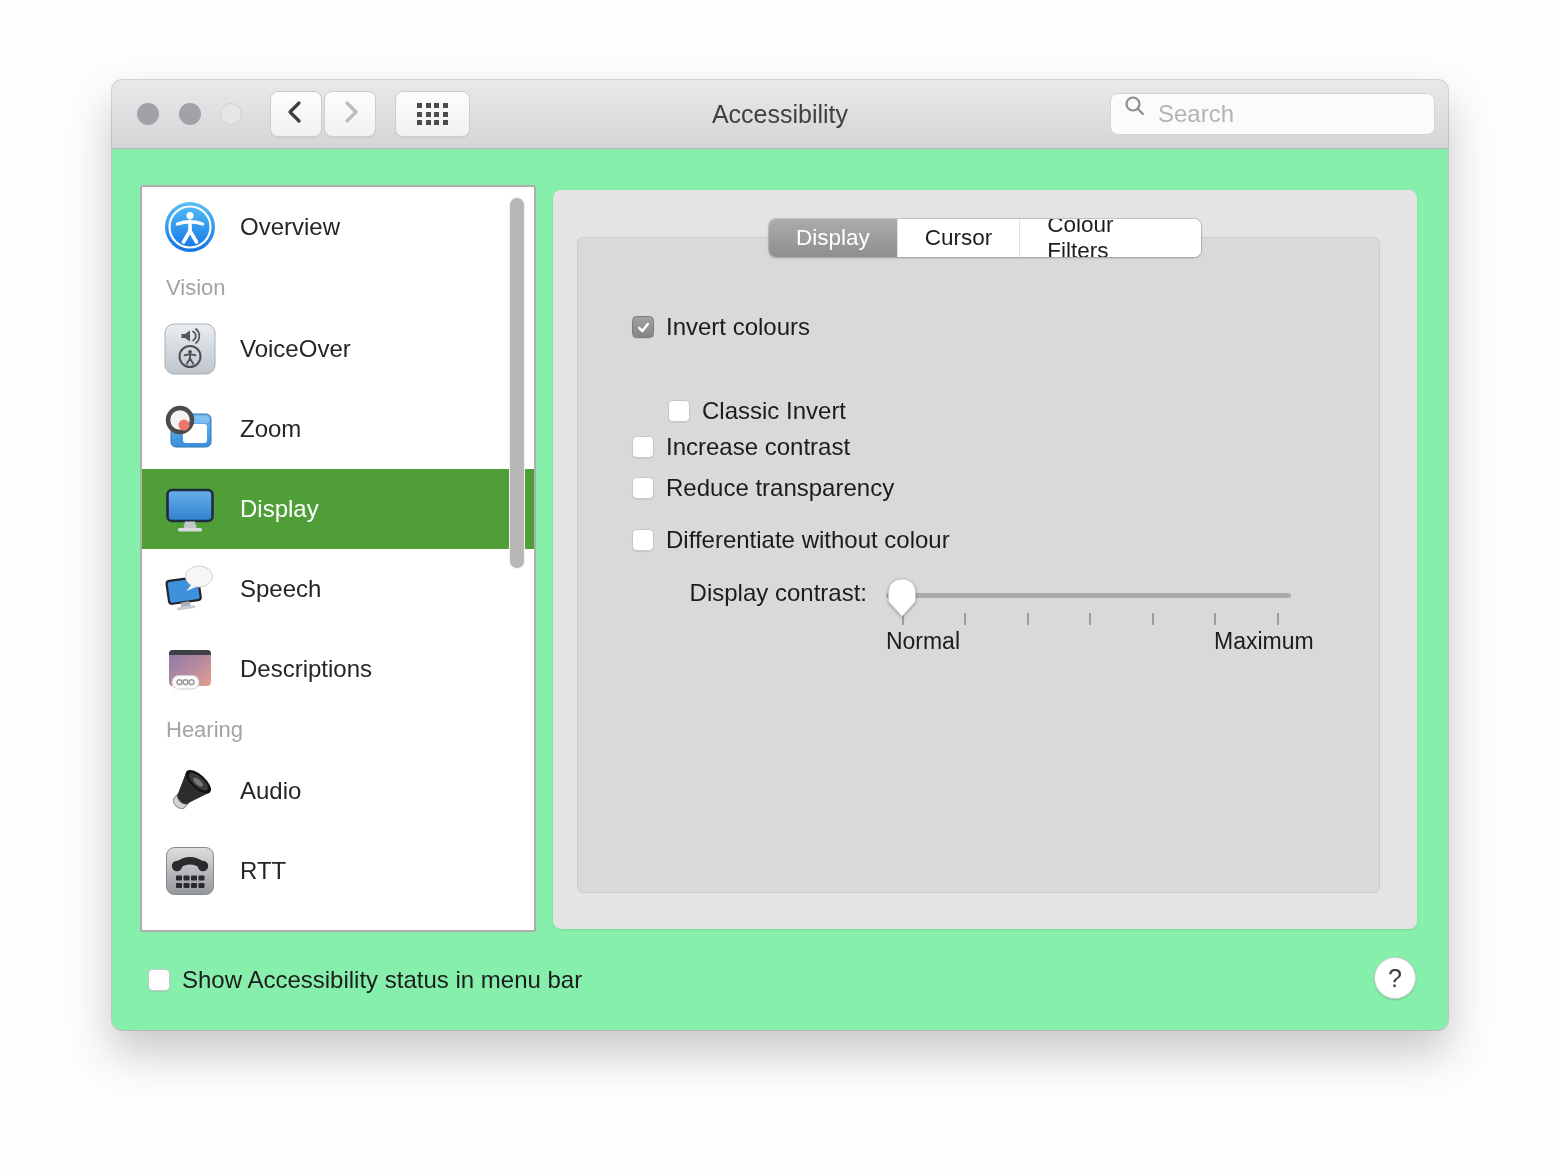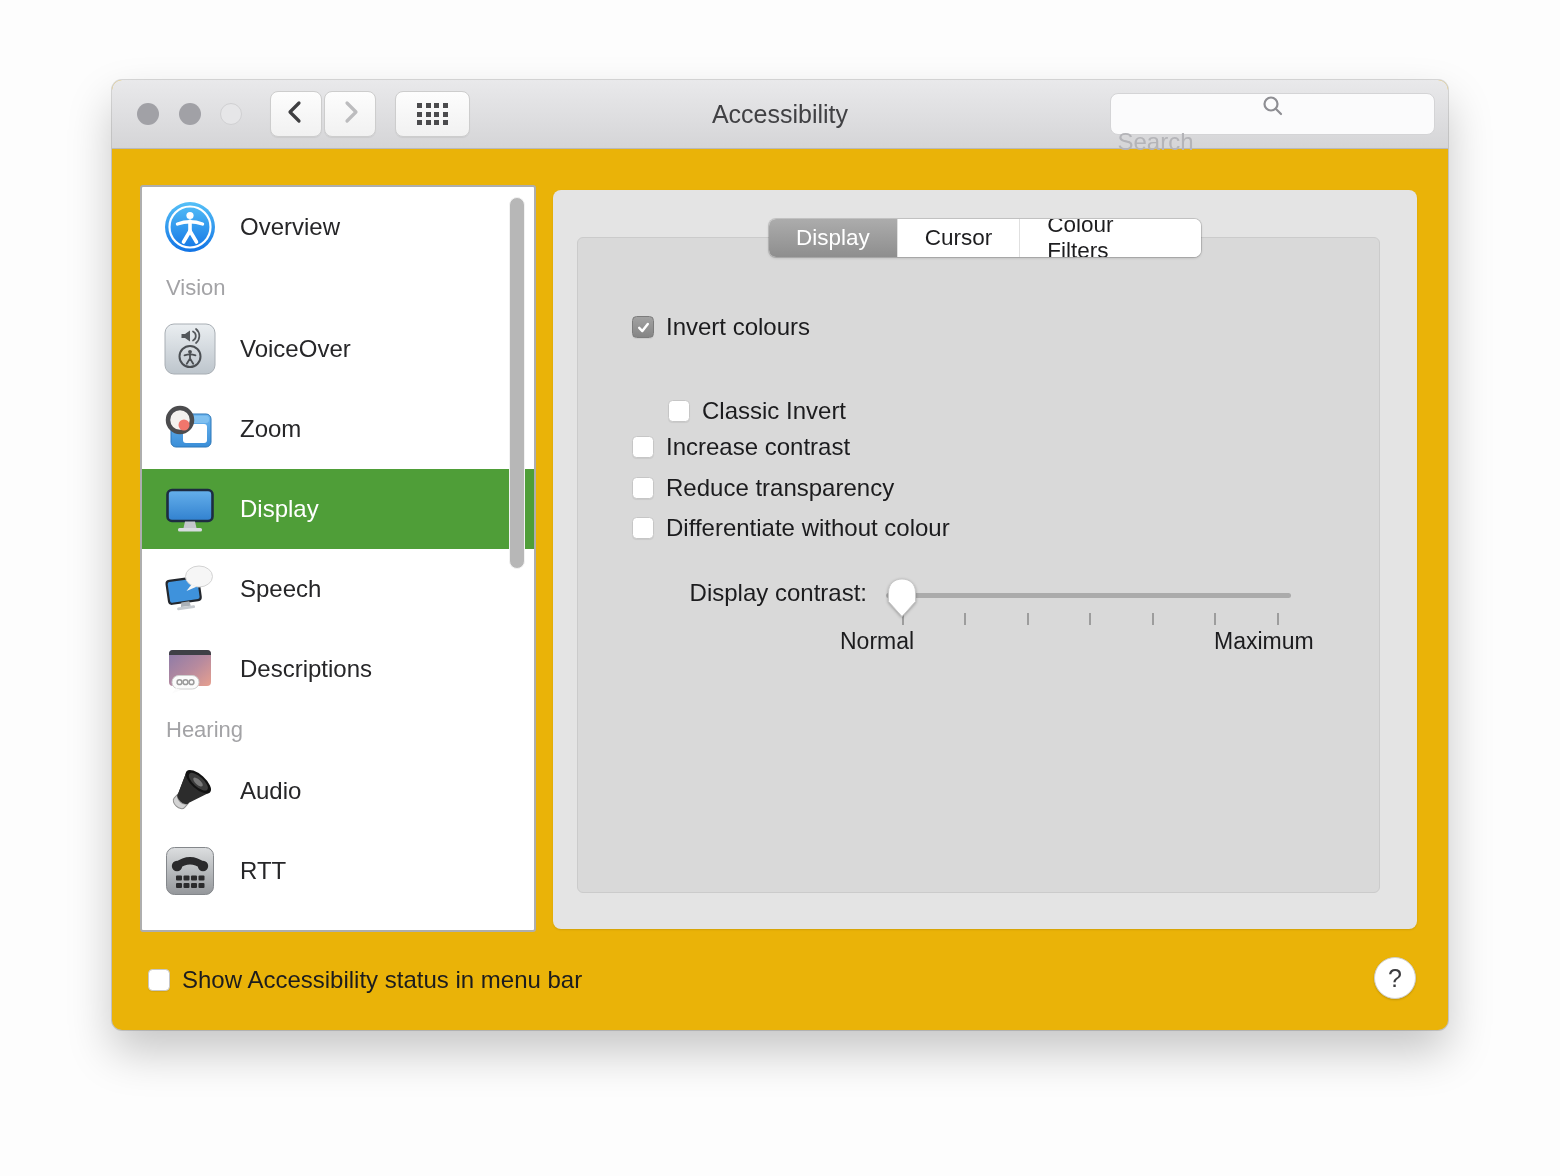--- a/index.html
+++ b/index.html
@@ -3,21 +3,21 @@
 <meta charset="utf-8">
 <style>
   html,body{margin:0;padding:0;}
   body{
     width:1560px;height:1176px;background:#fdfdfd;position:relative;
     font-family:"Liberation Sans","DejaVu Sans",sans-serif;
     -webkit-font-smoothing:antialiased;overflow:hidden;
   }
   .window{
     position:absolute;left:112px;top:80px;width:1336px;height:950px;
-    border-radius:10px;background:#eab308;
+    border-radius:10px;background:#86efac;
     box-shadow:0 0 0 1px rgba(0,0,0,0.14), 0 22px 45px rgba(0,0,0,0.22);
   }
   
   .titlebar{
     position:absolute;left:0;top:0;right:0;height:68px;
     background:linear-gradient(#e9e9eb,#d5d5d7);
     border-bottom:1px solid #b9b9bb;border-radius:10px 10px 0 0;
   }
   .light{position:absolute;top:23px;width:22px;height:22px;border-radius:50%;}
   .light.l1{left:25px;background:#a1a1a6;}
@@ -34,21 +34,21 @@
   .navbtn.grid{left:283px;width:75px;}
   .gridglyph{display:grid;grid-template-columns:repeat(4,5px);grid-gap:3.5px;}
   .gridglyph span{width:5px;height:5px;background:#4b4b4d;}
   .wintitle{
     position:absolute;left:0;right:0;top:0;height:68px;line-height:68px;
     text-align:center;font-size:25px;font-weight:500;color:#414144;
   }
   .search{
     position:absolute;left:998px;top:13px;width:325px;height:42px;box-sizing:border-box;
     background:#fbfbfc;border:1.5px solid #d4d4d6;border-radius:8px;
-    display:flex;align-items:center;padding:0 12px;gap:9px;flex-direction:column;
+    display:flex;padding:0 12px;gap:9px;
   }
   .search input{
     border:none;outline:none;background:transparent;flex:1;
     font-size:24px;color:#3a3a3c;font-family:inherit;min-width:0;
   }
   .search input::placeholder{color:#b4b4b8;}
   
   .sidebar{
     position:absolute;left:28px;top:105px;width:396px;height:747px;box-sizing:border-box;
     background:#ffffff;border:2px solid #aeaeae;border-radius:3px;overflow:hidden;
@@ -97,21 +97,21 @@
   .cb .checkmark{display:none;line-height:0;}
   .cb.on{background:linear-gradient(#a2a2a2,#858585);border-color:#7c7c7c;}
   .cb.on .checkmark{display:block;}
   .cblabel{font-size:24px;color:#1c1c1e;white-space:nowrap;}
   
   .contrast-label{position:absolute;top:341px;right:512px;font-size:24px;color:#1c1c1e;white-space:nowrap;}
   .slider-track{position:absolute;left:308px;top:355px;width:405px;height:5px;background:#ababab;border-radius:3px;}
   .slider-thumb{position:absolute;left:309px;top:340px;width:30px;height:40px;line-height:0;
     filter:drop-shadow(0 1px 1.5px rgba(0,0,0,0.3));}
   .tick{position:absolute;top:375px;width:2px;height:12px;background:#9d9d9d;}
-  .slider-minlabel{position:absolute;left:262px;top:390px;width:120px;text-align:left;font-size:23px;color:#1c1c1e;}
+  .slider-minlabel{position:absolute;left:262px;top:390px;width:120px;text-align:right;font-size:23px;color:#1c1c1e;}
   .slider-maxlabel{position:absolute;left:636px;top:390px;width:120px;text-align:left;font-size:23px;color:#1c1c1e;}
   
   .footer-row{position:absolute;left:36px;top:886px;display:flex;align-items:center;gap:12px;}
   .footer-row .cblabel{font-size:24px;}
   .help-btn{
     position:absolute;left:1262px;top:877px;width:42px;height:42px;border-radius:50%;
     background:#ffffff;border:1px solid #d0d0d0;box-sizing:border-box;
     box-shadow:0 1px 2px rgba(0,0,0,0.16);
     display:flex;align-items:center;justify-content:center;
     font-size:25px;color:#3c3c3e;font-weight:500;
@@ -367,21 +367,21 @@
         <span class="cblabel">Increase contrast</span>
       </div>
 
       <div class="cbrow" style="top:230px;">
         <span class="cb">
           
         </span>
         <span class="cblabel">Reduce transparency</span>
       </div>
 
-      <div class="cbrow" style="top:270px;">
+      <div class="cbrow" style="top:282px;">
         <span class="cb">
           
         </span>
         <span class="cblabel">Differentiate without colour</span>
       </div>
 
       <div class="contrast-label">Display contrast:</div>
       <div class="slider-track"></div>
       <span class="tick" style="left:324px;"></span>
       <span class="tick" style="left:386px;"></span>

